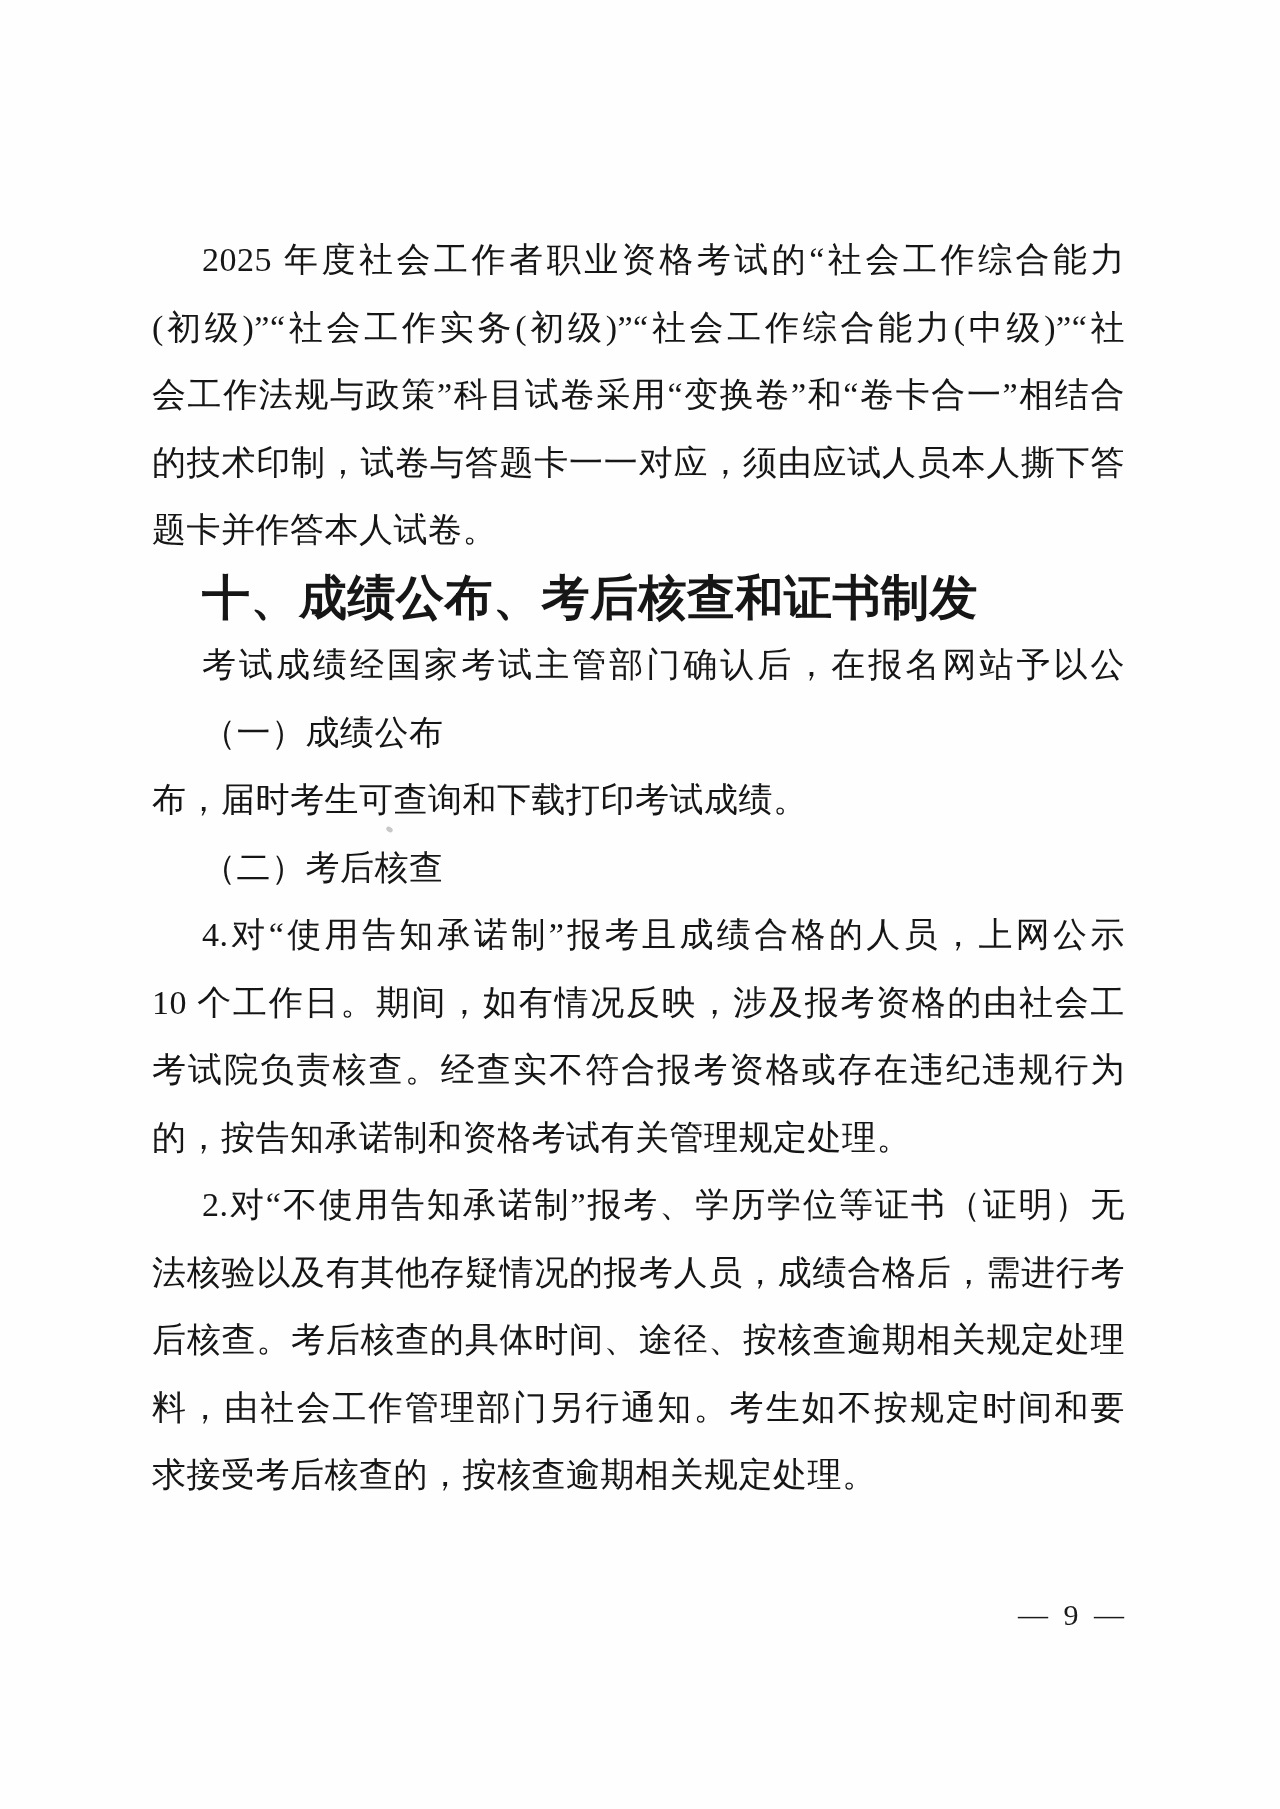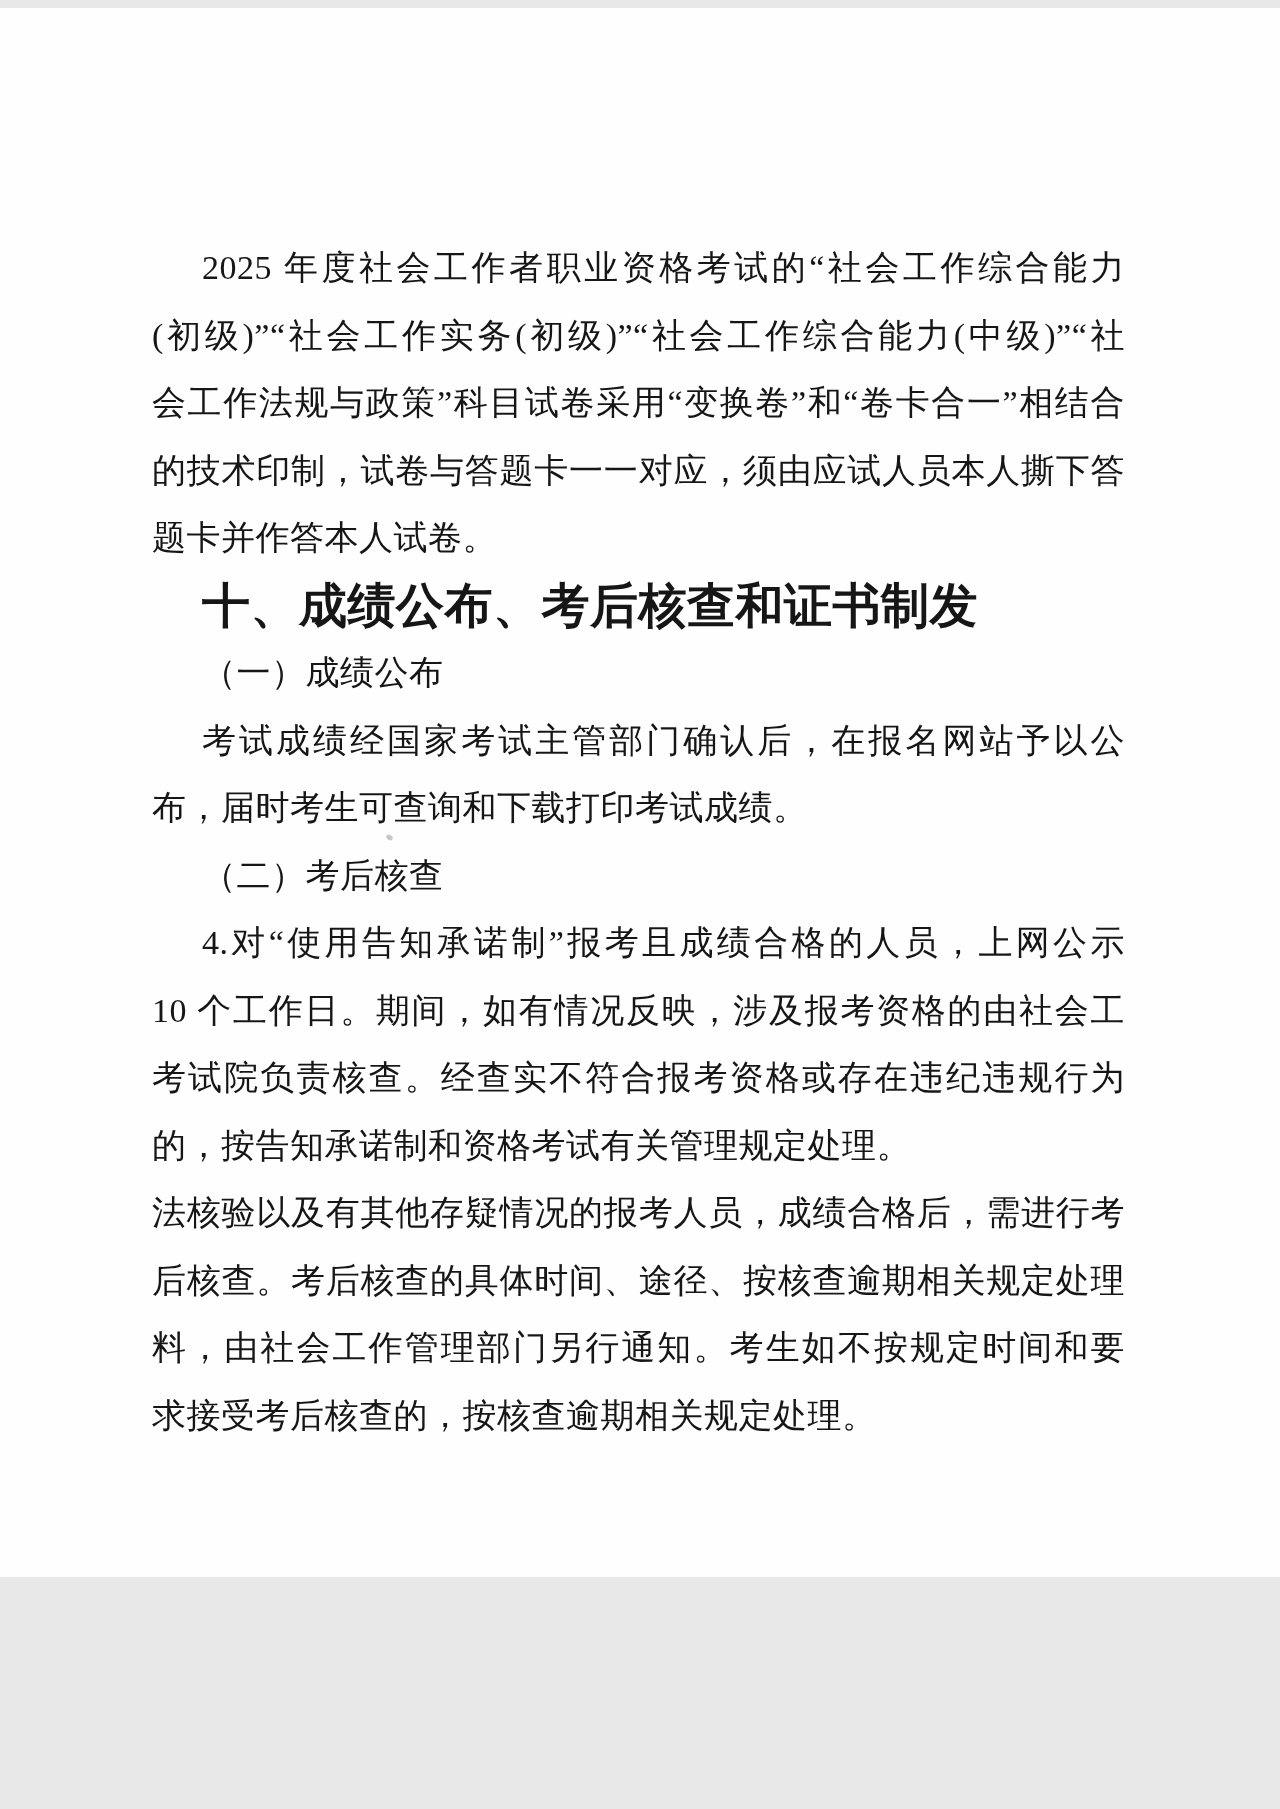--- a/index.html
+++ b/index.html
@@ -3,22 +3,22 @@
 <meta charset="utf-8">
 <style>
   html, body {
     margin: 0;
     padding: 0;
     background: #e8e8e8;
   }
   .page {
     position: relative;
     width: 1280px;
-    height: 1569px;
-    margin: 8px auto;
+    height: 1809px;
+    margin: 0 auto;
     background: #fefefe;
     overflow: hidden;
     color: #161616;
     font-family: "Liberation Serif", serif;
   }
   .text-block {
     position: absolute;
     left: 152px;
     top: 226px;
     width: 973px;
@@ -75,28 +75,29 @@
 <body>
 
 <div class="page">
   <div class="text-block">
       <div class="line body indent">2025 年度社会工作者职业资格考试的“社会工作综合能力</div>
       <div class="line body">(初级)”“社会工作实务(初级)”“社会工作综合能力(中级)”“社</div>
       <div class="line body">会工作法规与政策”科目试卷采用“变换卷”和“卷卡合一”相结合</div>
       <div class="line body">的技术印制，试卷与答题卡一一对应，须由应试人员本人撕下答</div>
       <div class="line body end">题卡并作答本人试卷。</div>
       <div class="line heading indent end">十、成绩公布、考后核查和证书制发</div>
+      <div class="line body indent">考试成绩经国家考试主管部门确认后，在报名网站予以公</div>
       <div class="line subheading indent end">（一）成绩公布</div>
-      <div class="line body indent">考试成绩经国家考试主管部门确认后，在报名网站予以公</div>
       <div class="line body end">布，届时考生可查询和下载打印考试成绩。</div>
       <div class="line subheading indent end">（二）考后核查</div>
       <div class="line body indent">4.对“使用告知承诺制”报考且成绩合格的人员，上网公示</div>
       <div class="line body">10 个工作日。期间，如有情况反映，涉及报考资格的由社会工</div>
       <div class="line body">考试院负责核查。经查实不符合报考资格或存在违纪违规行为</div>
       <div class="line body end">的，按告知承诺制和资格考试有关管理规定处理。</div>
+      <div class="line body indent">2.对“不使用告知承诺制”报考、学历学位等证书（证明）无</div>
       <div class="line body">法核验以及有其他存疑情况的报考人员，成绩合格后，需进行考</div>
       <div class="line body">后核查。考后核查的具体时间、途径、按核查逾期相关规定处理</div>
       <div class="line body">料，由社会工作管理部门另行通知。考生如不按规定时间和要</div>
       <div class="line body end">求接受考后核查的，按核查逾期相关规定处理。</div>
     </div>
   <div class="speck"></div>
   <div class="page-number">— 9 —</div>
 </div>
 
 </body></html>

